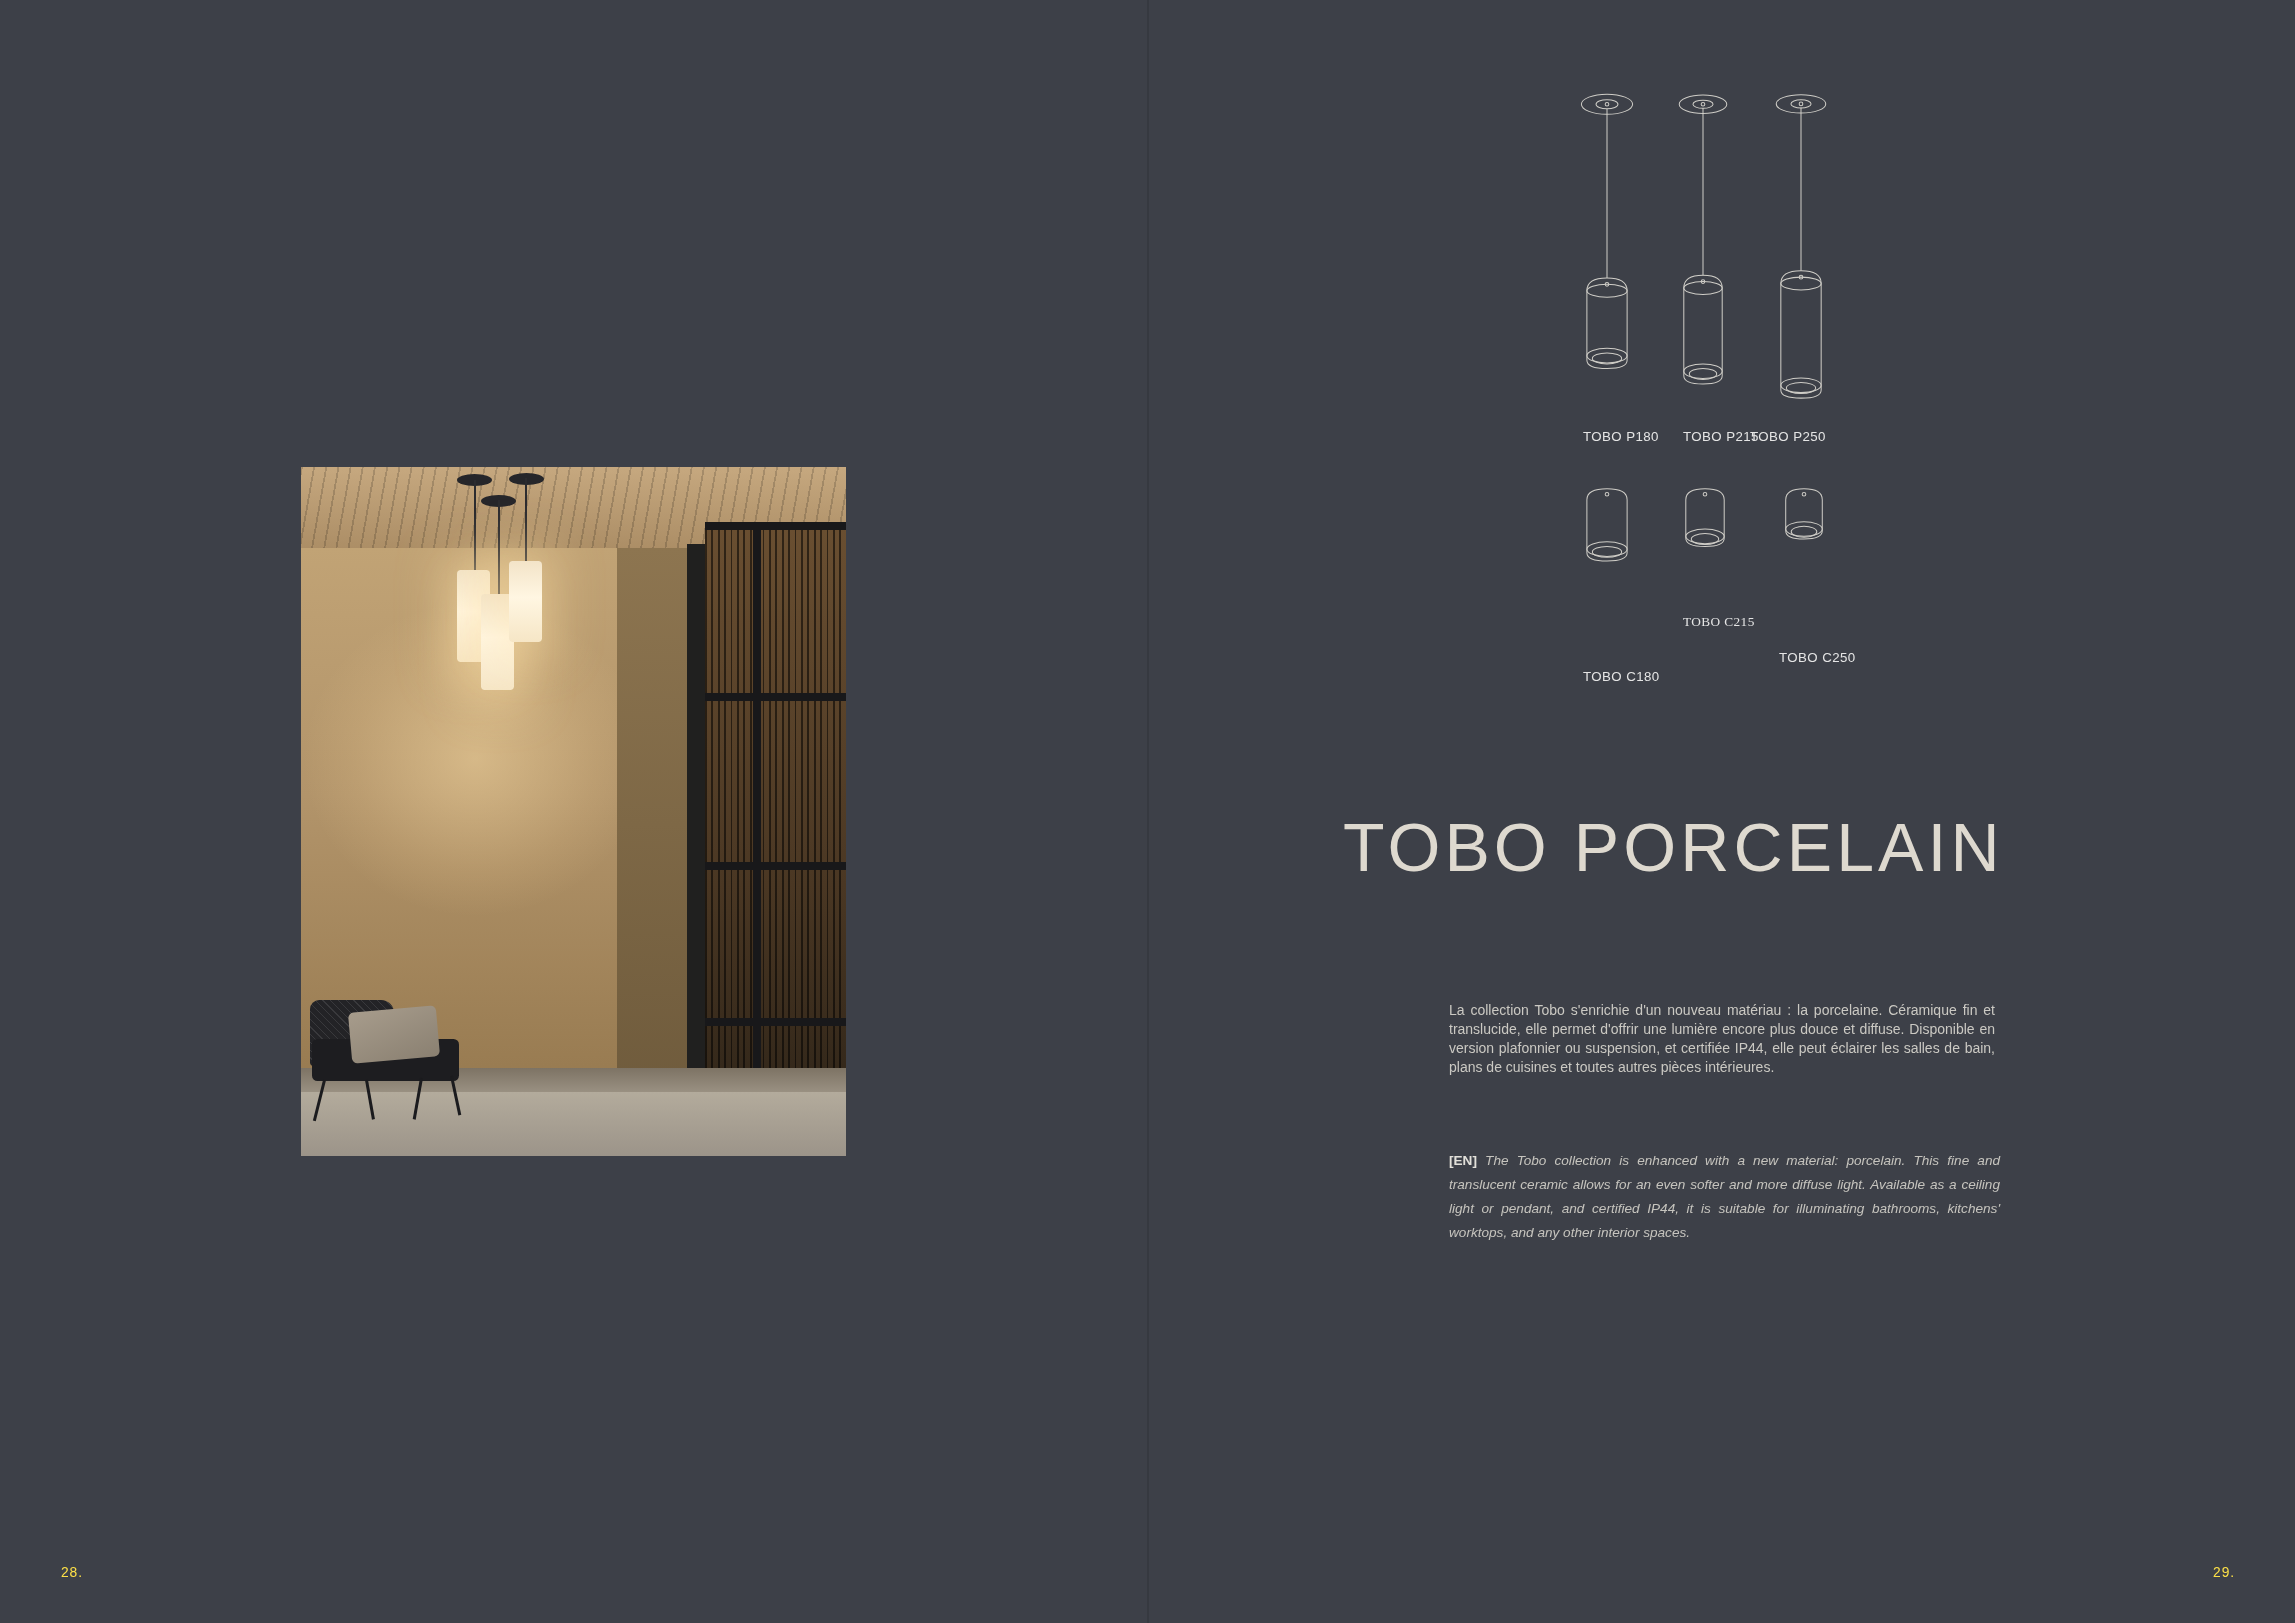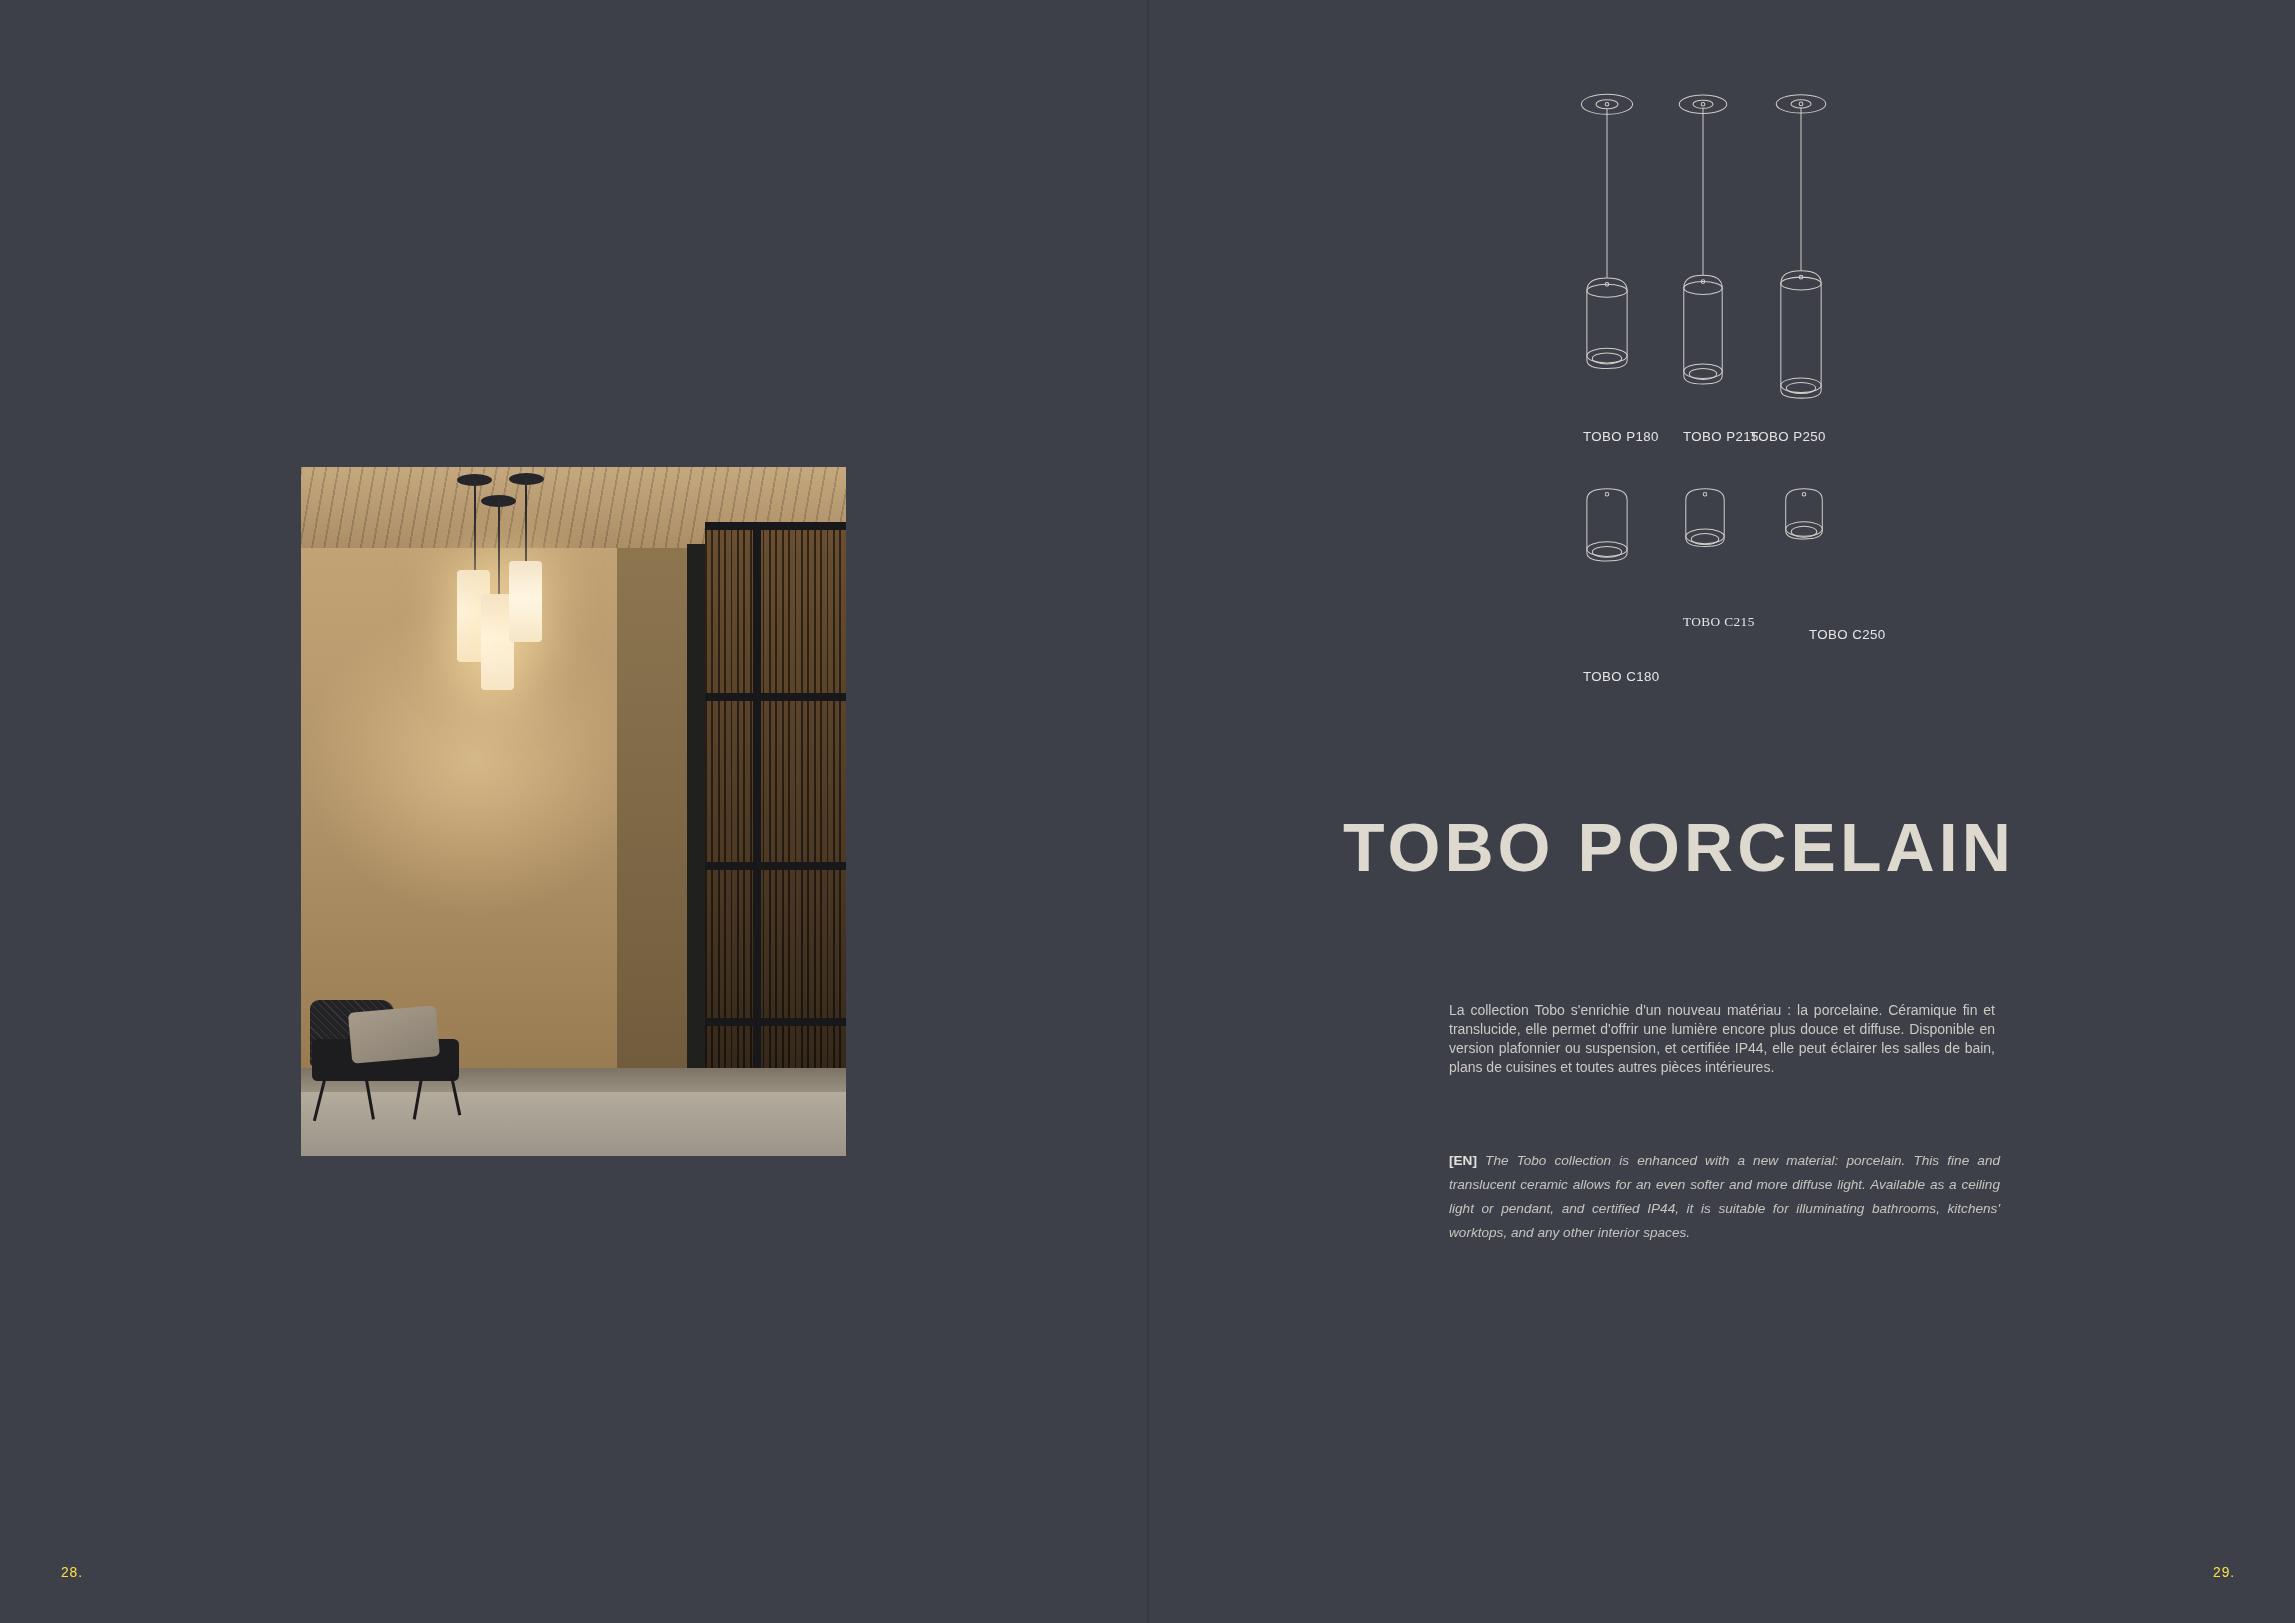--- a/index.html
+++ b/index.html
@@ -152,21 +152,21 @@
     color: #e5e5e5;
     white-space: nowrap;
   }
 
   .headline {
     position: absolute;
     left: 1343px;
     top: 762px;
     font-size: 68px;
     letter-spacing: 4.1px;
-    font-weight: 700;
+    font-weight: 400;
     color: #ded9cf;
     white-space: nowrap;
   }
 
   .body-fr {
     position: absolute;
     left: 1449px;
     top: 987px;
     width: 546px;
     font-size: 14px;
@@ -318,21 +318,21 @@
     <svg width="64" height="110" viewBox="0 0 70 120">
       <path d="M15 16 q0 -12 20 -12 q20 0 20 12 v34 q0 9 -20 9 q-20 0 -20 -9 z" fill="none" stroke="#cfcdc7" stroke-width="1.1"></path>
       <circle cx="35" cy="10" r="2" fill="none" stroke="#cfcdc7" stroke-width="1.1"></circle>
       <ellipse cx="35" cy="48" rx="20" ry="8" fill="none" stroke="#cfcdc7" stroke-width="1.1"></ellipse>
       <ellipse cx="35" cy="51" rx="14" ry="6" fill="none" stroke="#cfcdc7" stroke-width="1.1"></ellipse>
     </svg>
   </div>
 
   <div class="diagram-label" style="left:1583px; top:625px;margin-top:44px;">TOBO C180</div>
   <div class="diagram-label" style="left:1683px; top:614px;font-family:Liberation Serif, serif;">TOBO C215</div>
-  <div class="diagram-label" style="left:1779px; top:627px;margin-left:30px;">TOBO C250</div>
+  <div class="diagram-label" style="left:1779px; top:650px;">TOBO C250</div>
 
   <h1 class="headline">TOBO PORCELAIN</h1>
 
   <p class="body-fr">La collection Tobo s'enrichie d'un nouveau matériau : la porcelaine. Céramique fin et translucide, elle permet d'offrir une lumière encore plus douce et diffuse. Disponible en version plafonnier ou suspension, et certifiée IP44, elle peut éclairer les salles de bain, plans de cuisines et toutes autres pièces intérieures.</p>
 
   <p class="body-en">
     <b>[EN]</b>
     <span>The Tobo collection is enhanced with a new material: porcelain. This fine and translucent ceramic allows for an even softer and more diffuse light. Available as a ceiling light or pendant, and certified IP44, it is suitable for illuminating bathrooms, kitchens' worktops, and any other interior spaces.</span>
   </p>
 

